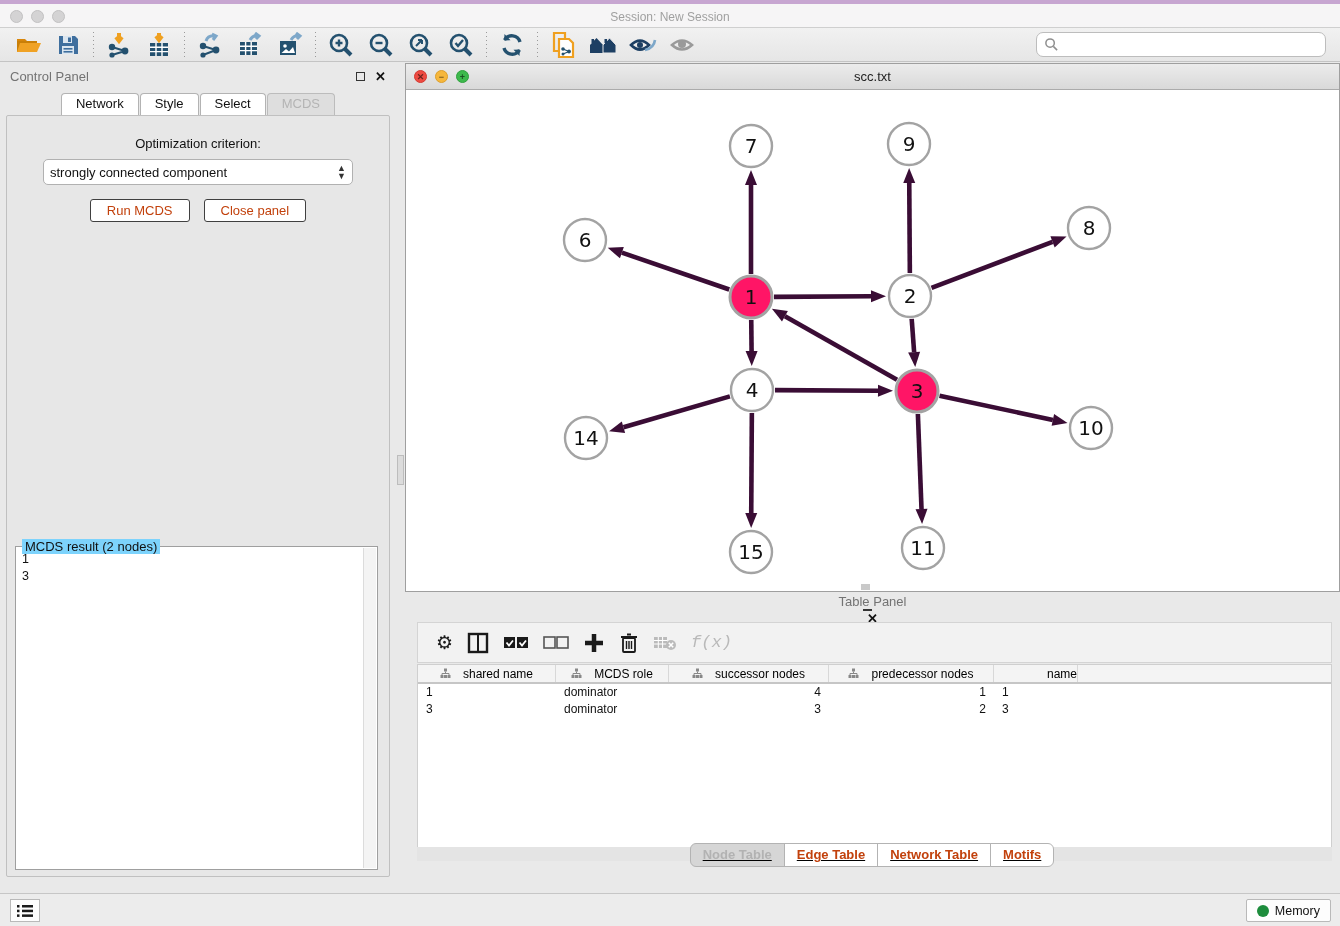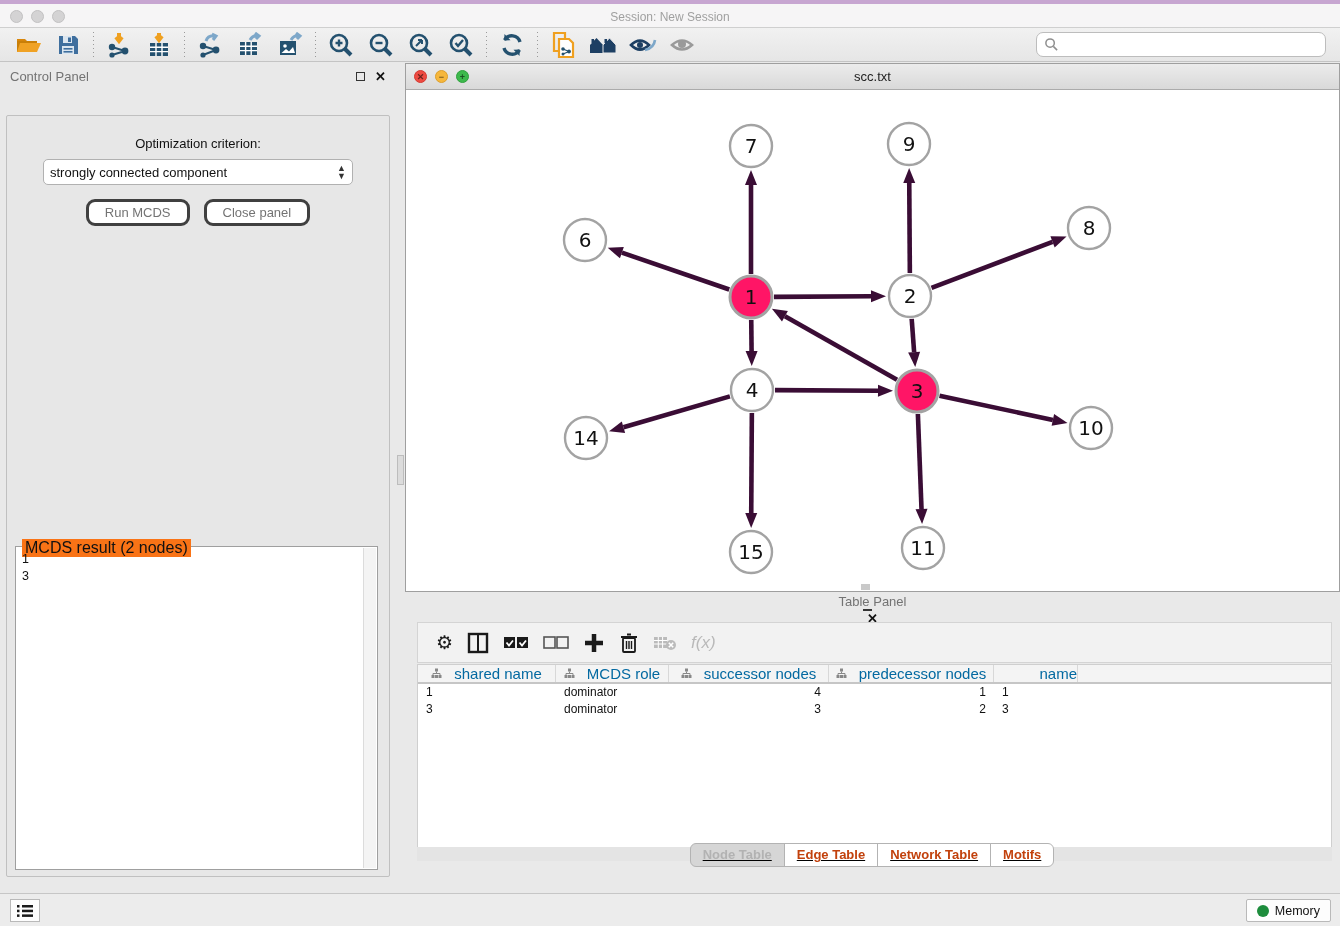--- a/index.html
+++ b/index.html
@@ -36,26 +36,26 @@
     border-radius:4px 4px 0 0; padding:2px 14px; font-size:13px; color:#111; }
   .cp-tab.sel { background:#dedede; color:#b4b4b4; border-color:#bcbcbc; }
   .cp-body { position:absolute; left:6px; right:6px; top:52px; bottom:8px;
     background:#e7e7e7; border:1px solid #c0c0c0; border-radius:2px; }
   .opt-label { text-align:center; font-size:13px; color:#111; margin-top:20px; }
   .combo { margin:8px auto 0; width:310px; height:22px; background:#fff;
     border:1px solid #b1b1b1; border-radius:5px; display:flex; align-items:center;
     font-size:13px; color:#111; padding:12px 6px; position:relative; }
   .combo .arrows { position:absolute; right:6px; font-size:9px; color:#333; line-height:8px; text-align:center; }
   .btn-row { display:flex; justify-content:center; gap:14px; margin-top:14px; }
-  .pbtn { background:#fff; border:3px solid #404040; border-radius:9px;
-    padding:3px 16px; font-size:13px; color:#737373; }
+  .pbtn { background:#fff; border:1px solid #404040; border-radius:3px;
+    padding:3px 16px; font-size:13px; color:#c2410c; }
   .mcds-fieldset { position:absolute; left:8px; right:11px; top:430px; bottom:6px;
     border:1px solid #9f9f9f; background:#fff; }
-  .mcds-legend { position:absolute; left:6px; top:-8px; background:#f97316;
-    font-size:16px; color:#111; padding:0 3px; }
+  .mcds-legend { position:absolute; left:6px; top:-8px; background:#7dd3fc;
+    font-size:13px; color:#111; padding:0 3px; }
   .mcds-text { position:absolute; left:2px; top:4px; right:16px; bottom:2px;
     font-size:12.5px; color:#111; line-height:17px; white-space:pre-line; padding-left:4px; }
   .mcds-scroll { position:absolute; right:1px; top:1px; bottom:1px; width:13px;
     background:#f4f4f4; border-left:1px solid #dcdcdc; }
 
   
   .net-frame { position:absolute; left:405px; top:63px; width:935px; height:529px;
     background:#fff; border:1px solid #9f9f9f; }
   .net-titlebar { height:26px; background:linear-gradient(#ececec,#d9d9d9);
     border-bottom:1px solid #ababab; position:relative; }
@@ -73,21 +73,21 @@
   
   .table-panel { position:absolute; left:405px; top:594px; width:935px; height:291px; background:#e9e9e9; }
   .tp-toolbar { position:absolute; left:12px; right:8px; top:28px; height:41px;
     background:#f2f2f2; border:1px solid #d4d4d4; display:flex; align-items:center;
     gap:14px; padding-left:18px; }
   .tp-table { position:absolute; left:12px; right:8px; top:70px; bottom:24px;
     background:#fff; border:1px solid #cfcfcf; overflow:hidden; }
   .tp-hscroll { position:absolute; left:12px; right:8px; bottom:24px; height:14px; background:#e4e4e4; }
   .thead { display:flex; height:19px; background:#f4f4f4; border-bottom:2px solid #c6c6c6; }
   .th { display:flex; align-items:center; justify-content:center; gap:12px;
-    font-size:15px; color:#0369a1; border-right:1px solid #d8d8d8; }
+    font-size:12px; color:#000000; border-right:1px solid #d8d8d8; }
   .trow { display:flex; height:16.5px; align-items:center; }
   .td { font-size:12px; color:#111; padding:0 8px; }
   .td.right { text-align:right; }
   .tp-tabs { position:absolute; left:0; right:0; bottom:18px; height:24px;
     display:flex; justify-content:center;text-decoration:underline; }
   .tp-tab { background:#fff; border:1px solid #b3b3b3; padding:3px 12px;
     font-size:13px; font-weight:bold; color:#c2410c; margin-left:-1px; }
   .tp-tab:first-child { border-radius:6px 0 0 6px; }
   .tp-tab:last-child { border-radius:0 6px 6px 0; }
   .tp-tab.sel { background:#d6d6d6; color:#b2b2b2; }
@@ -95,21 +95,21 @@
   
   .statusbar { position:absolute; left:0; bottom:0; width:1340px; height:33px;
     background:#ececec; border-top:1px solid #c6c6c6; }
   .sb-left-btn { position:absolute; left:10px; top:5px; width:30px; height:23px;
     background:#fdfdfd; border:1px solid #b9b9b9; display:flex; align-items:center; justify-content:center; }
   .memory-btn { position:absolute; right:9px; top:5px; height:23px;
     background:#fdfdfd; border:1px solid #b9b9b9; border-radius:2px;
     display:flex; align-items:center; gap:6px; padding:0 10px; font-size:12.5px; color:#111; }
   .mem-dot { width:12px; height:12px; border-radius:50%; background:#1d8c3c; }
 
-  .fx-label { font-family:Liberation Sans, sans-serif; font-style:italic; font-size:17px; color:#b9b9b9; }
+  .fx-label { font-family:Liberation Mono, monospace; font-style:italic; font-size:17px; color:#b9b9b9; }
   .gear-glyph { font-size:19px; color:#1a1a1a; }
 </style>
 </head>
 <body>
 
 <div class="titlebar">
   <div class="traffic-group">
     <div class="traffic"></div>
     <div class="traffic"></div>
     <div class="traffic"></div>
@@ -255,20 +255,26 @@
     </svg>
   </div>
 </div>
 
 <div class="control-panel">
   <div class="panel-header">
     <span class="ph-title">Control Panel</span>
     <span class="ph-float"></span>
     <span class="ph-close">✕</span>
   </div>
+  <div class="cp-tabs">
+      <div class="cp-tab">Network</div>
+      <div class="cp-tab">Style</div>
+      <div class="cp-tab">Select</div>
+      <div class="cp-tab sel">MCDS</div>
+    </div>
   <div class="cp-body">
     <div class="opt-label">Optimization criterion:</div>
     <div class="combo">
       <span>strongly connected component</span>
       <span class="arrows">▲<br>▼</span>
     </div>
     <div class="btn-row">
       <button class="pbtn">Run MCDS</button>
       <button class="pbtn">Close panel</button>
     </div>

